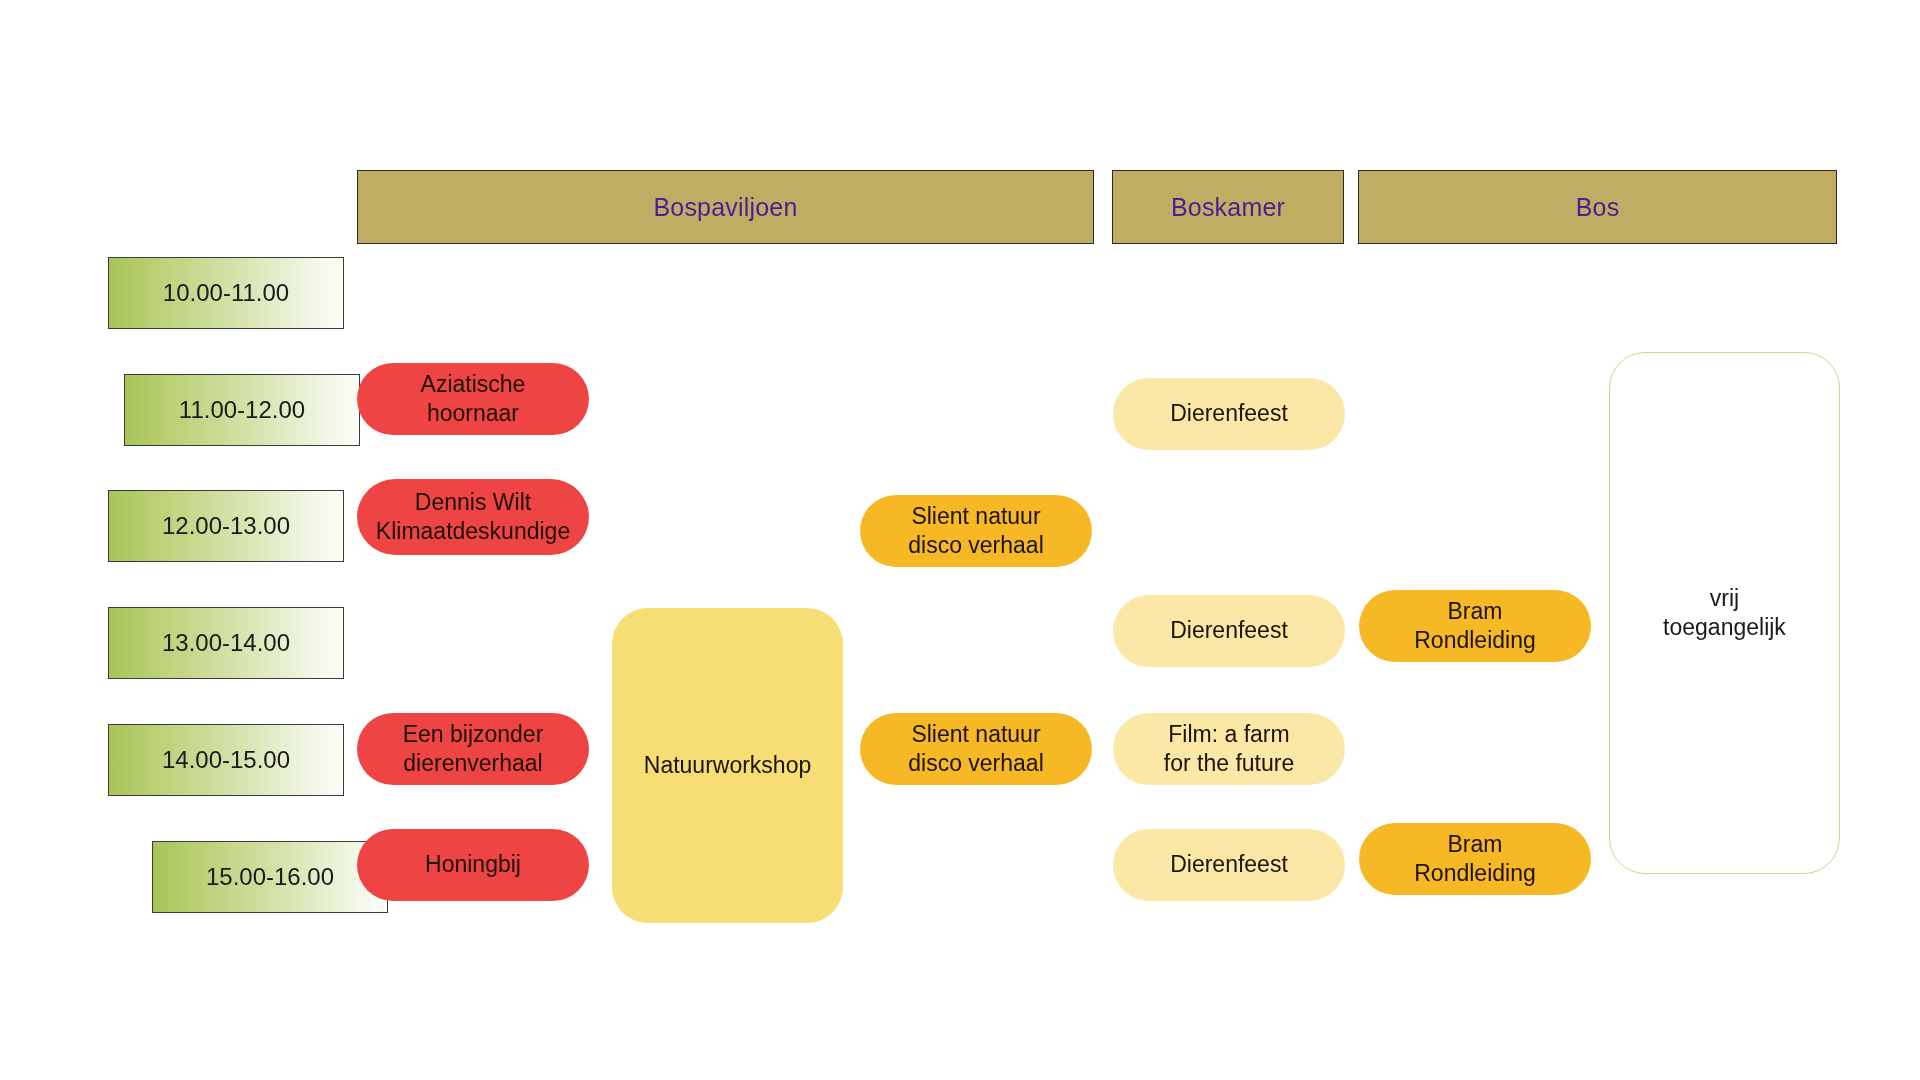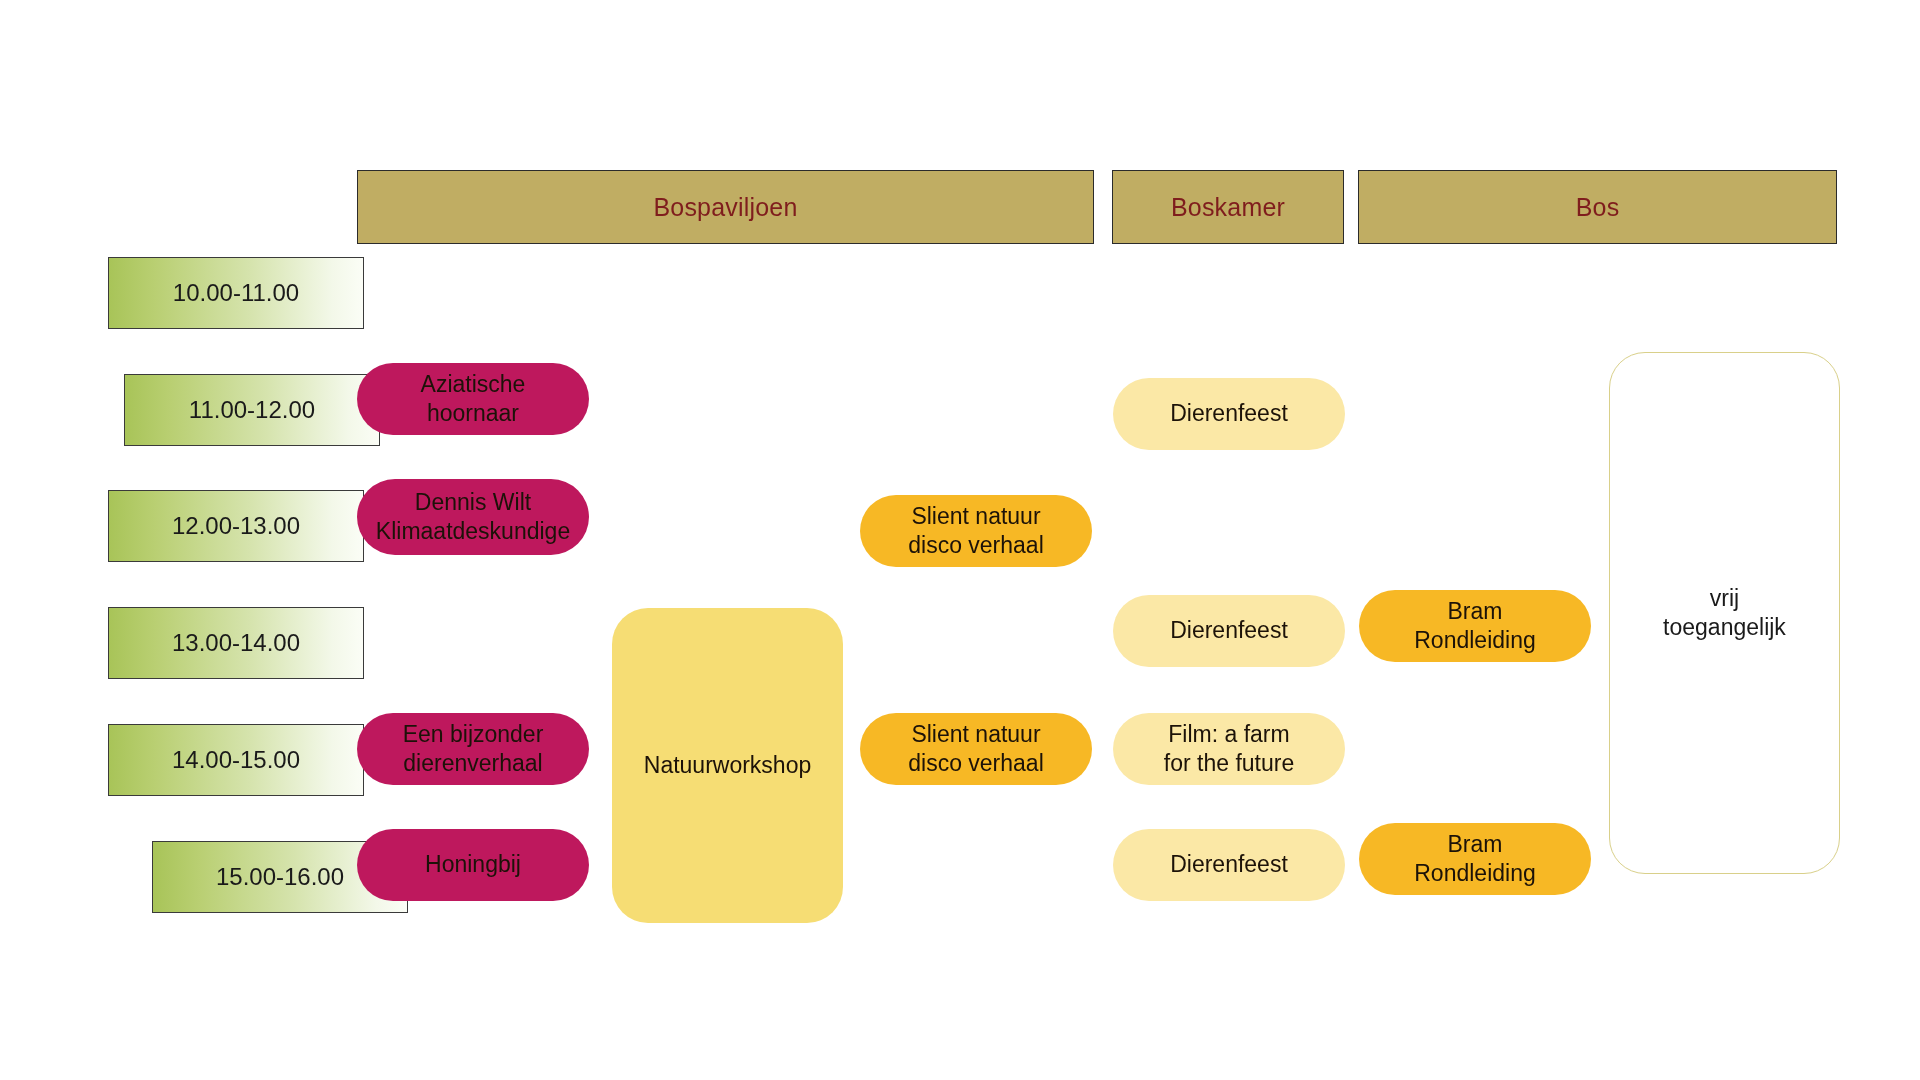--- a/index.html
+++ b/index.html
@@ -24,33 +24,33 @@
   
   .venue-header {
     position: absolute;
     box-sizing: border-box;
     background: #c0ad63;
     border: 1px solid #2b2b2b;
     display: flex;
     align-items: center;
     justify-content: center;
     font-size: 25px;
-    color: #7f1d1d;
+    color: #4c1d95;
     letter-spacing: 0.2px;
   }
   #venue-bospaviljoen { left: 357px; top: 170px; width: 737px; height: 74px; }
   #venue-boskamer     { left: 1112px; top: 170px; width: 232px; height: 74px; }
   #venue-bos          { left: 1358px; top: 170px; width: 479px; height: 74px; }
 
   
   .time-slot {
     position: absolute;
     box-sizing: border-box;
     left: 108px;
-    width: 256px;
+    width: 236px;
     height: 72px;
     border: 1px solid #3a3a3a;
     background: linear-gradient(to right, #a8c458 0%, #b9cf72 18%, #d5e3ac 55%, #f3f8e9 88%, #fbfdf6 100%);
     display: flex;
     align-items: center;
     justify-content: center;
     font-size: 24px;
     color: #1a1a1a;
   }
   #time-1000 { top: 257px; }
@@ -68,21 +68,21 @@
     align-items: center;
     justify-content: center;
     text-align: center;
     font-size: 23px;
     line-height: 1.28;
     color: #1c1208;
     padding: 4px 10px;
     white-space: pre-line;
   }
   .card-cream {
-    background: #be185d;
+    background: #ef4444;
     border-radius: 44px;
   }
   .card-lightyellow {
     background: #fbe8a6;
     border-radius: 44px;
   }
   .card-orange {
     background: #f7b825;
     border-radius: 44px;
   }

